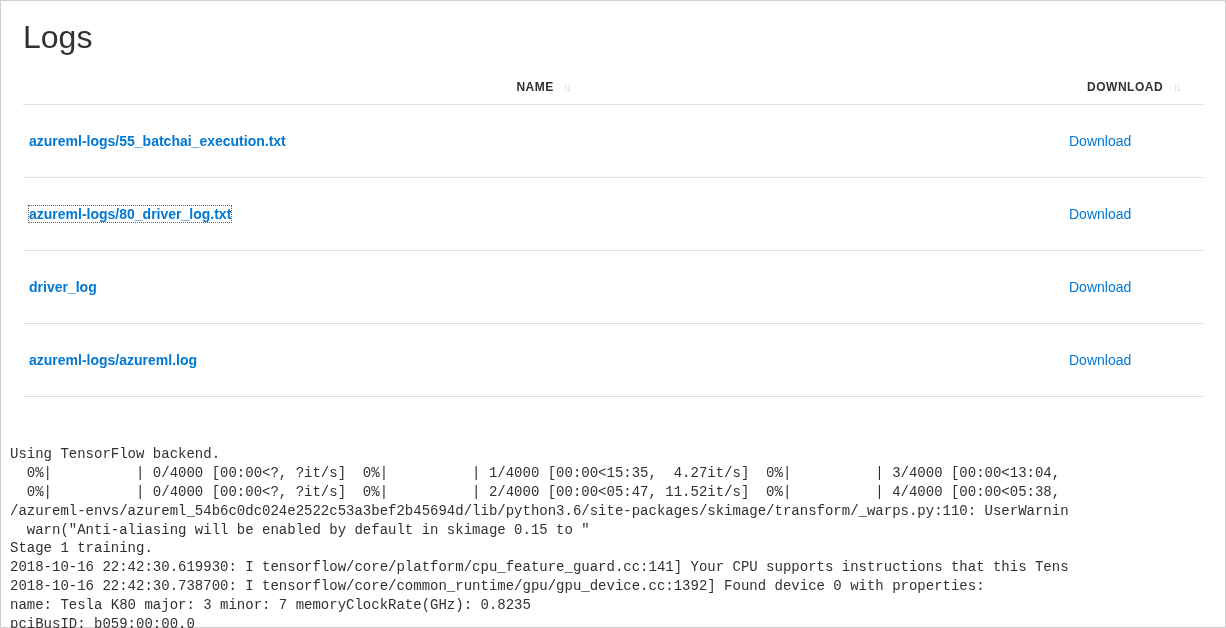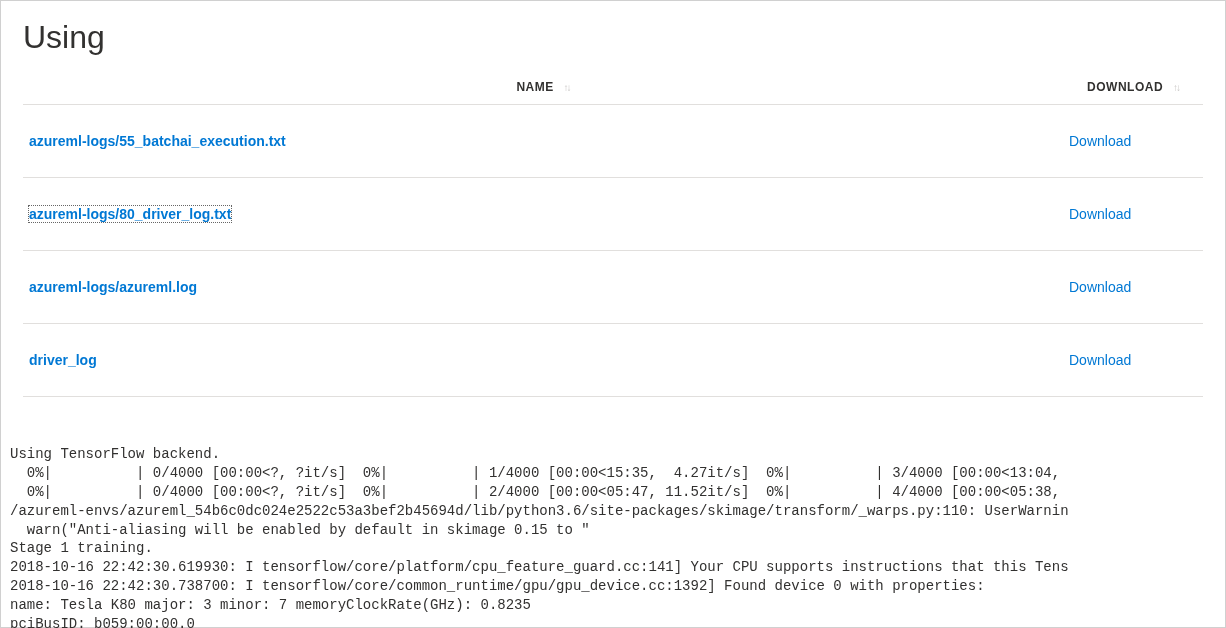--- a/index.html
+++ b/index.html
@@ -85,21 +85,21 @@
       color: #323130;
       white-space: pre;
       padding: 48px 16px 10px 9px;
       overflow: hidden;
     }
   </style>
 </head>
 <body>
 
 <div class="container">
-  <h1 class="page-title">Using</h1>
+  <h1 class="page-title">Logs</h1>
 
   <div class="table-wrap">
     <table>
       <thead>
         <tr>
           <th>
             <span>NAME</span>
             <span class="sort-icon">↑↓</span>
           </th>
           <th class="download-col">
@@ -111,25 +111,25 @@
       <tbody id="logs-tbody">
       <tr>
             <td><a href="#" class="file-link">azureml-logs/55_batchai_execution.txt</a></td>
             <td><a href="#" class="download-link">Download</a></td>
           </tr>
           <tr>
             <td><a href="#" class="file-link selected">azureml-logs/80_driver_log.txt</a></td>
             <td><a href="#" class="download-link">Download</a></td>
           </tr>
           <tr>
-            <td><a href="#" class="file-link">azureml-logs/azureml.log</a></td>
+            <td><a href="#" class="file-link">driver_log</a></td>
             <td><a href="#" class="download-link">Download</a></td>
           </tr>
           <tr>
-            <td><a href="#" class="file-link">driver_log</a></td>
+            <td><a href="#" class="file-link">azureml-logs/azureml.log</a></td>
             <td><a href="#" class="download-link">Download</a></td>
           </tr>
         </tbody>
     </table>
   </div>
 
   <pre class="log-content">Using TensorFlow backend.
   0%|          | 0/4000 [00:00&lt;?, ?it/s]  0%|          | 1/4000 [00:00&lt;15:35,  4.27it/s]  0%|          | 3/4000 [00:00&lt;13:04,
   0%|          | 0/4000 [00:00&lt;?, ?it/s]  0%|          | 2/4000 [00:00&lt;05:47, 11.52it/s]  0%|          | 4/4000 [00:00&lt;05:38,
 /azureml-envs/azureml_54b6c0dc024e2522c53a3bef2b45694d/lib/python3.6/site-packages/skimage/transform/_warps.py:110: UserWarnin

